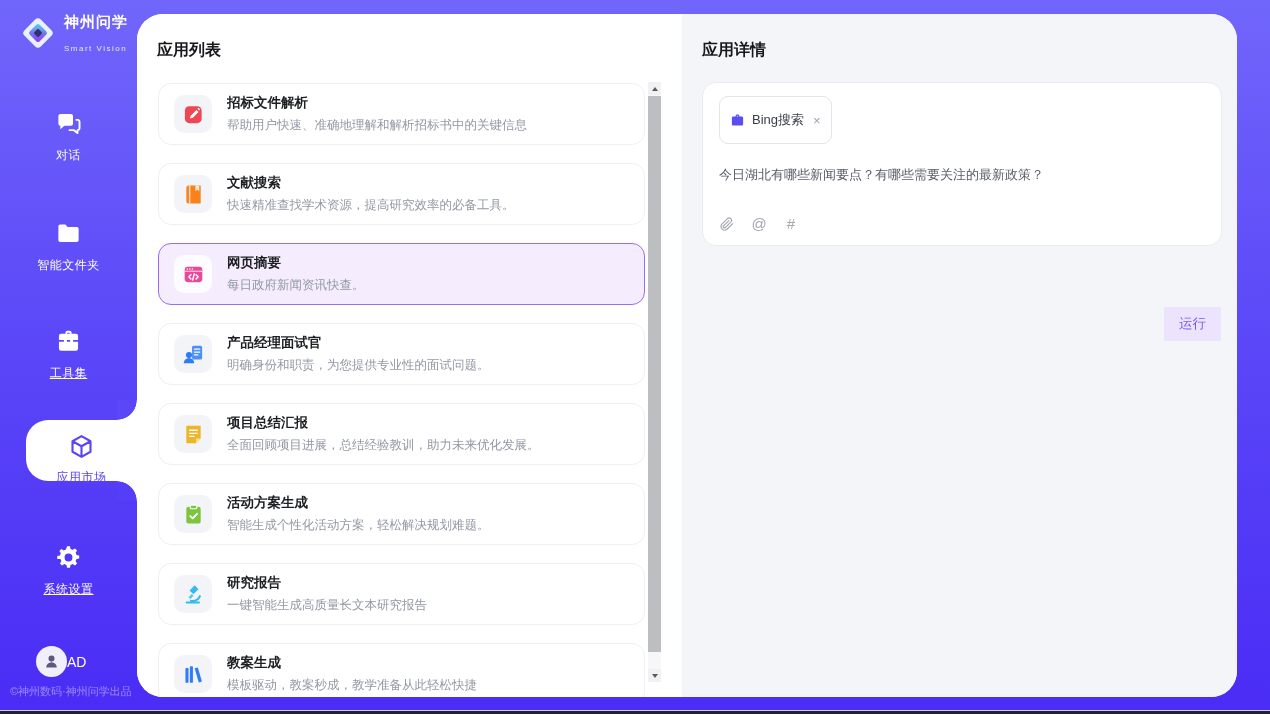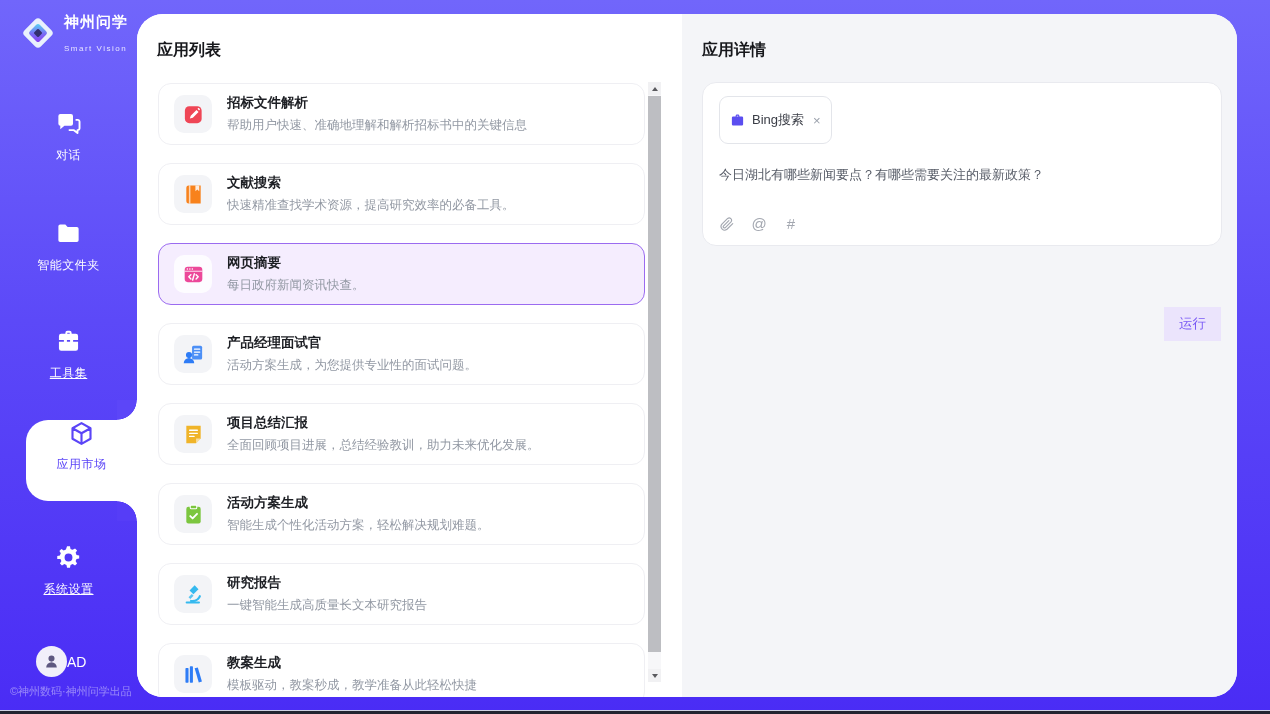--- a/index.html
+++ b/index.html
@@ -27,22 +27,22 @@
   .logo-title { color:#fff; font-size:15px; font-weight:bold; letter-spacing:1px; }
   .logo-sub { color:#e7e4ff; font-size:8px; letter-spacing:1.5px; margin-top:12px; }
 
   .nav-item { position:absolute; left:0; width:137px; text-align:center; cursor:pointer; }
   .nav-icon { display:inline-block; width:27px; height:27px; color:#fff; }
   .nav-icon svg { width:100%; height:100%; }
   .nav-label { margin-top:6px; color:#fff; font-size:12px; letter-spacing:.5px; }
   .nav-label.u { text-decoration:underline; }
 
   .nav-item.active {
-    left:26px; width:111px; height:81px; background:#fff;
-    border-radius:22px 0 0 22px; 
+    left:26px; width:111px; height:61px; background:#fff;
+    border-radius:22px 0 0 22px; padding-top:13px;
   }
   .nav-item.active .nav-icon { color:#5b45f7; }
   .nav-item.active .nav-label { color:#5b45f7; margin-top:5px; }
   .notch { position:absolute; right:0; width:20px; height:20px; }
   .notch.top { top:-20px; background:radial-gradient(circle 20px at 0 0, #5c46f8 0 19.4px, #fff 20px); }
   .notch.bot { bottom:-20px; background:radial-gradient(circle 20px at 0 100%, #563df7 0 19.4px, #fff 20px); }
 
   .user-row { position:absolute; left:36px; top:646px; display:flex; align-items:center; gap:0; cursor:pointer; }
   .avatar { width:31px; height:31px; border-radius:50%; background:#f1effa; display:grid; place-items:center; }
   .avatar svg { width:17px; height:17px; color:#5e5880; }
@@ -167,21 +167,21 @@
               <svg viewBox="0 0 24 24">
                 <rect x="10.5" y="2.8" width="10.5" height="14.5" rx="1.6" fill="currentColor" opacity=".85"></rect>
                 <path d="M13 6.5h5.5M13 9.5h5.5M13 12.5h3.5" stroke="#fff" stroke-width="1.3" stroke-linecap="round"></path>
                 <circle cx="7.3" cy="12.6" r="3.2" fill="currentColor"></circle>
                 <path d="M1.8 21.2a5.5 5.5 0 0 1 11 0z" fill="currentColor"></path>
               </svg>
             </span>
     </div>
     <div class="ctext">
       <div class="ctitle">产品经理面试官</div>
-      <div class="cdesc">活动方案生成，为您提供专业性的面试问题。</div>
+      <div class="cdesc">明确身份和职责，为您提供专业性的面试问题。</div>
     </div>
   </div>
 
   <div class="card">
     <div class="tile">
       <span class="appicon" style="color: rgb(240, 180, 41);">
               <svg viewBox="0 0 24 24">
                 <path d="M4.5 2.8h15v13.4l-4.8 5h-10.2z" fill="currentColor"></path>
                 <path d="M8 7.6h8M8 10.8h8M8 14h4.6" stroke="#fff" stroke-width="1.4" stroke-linecap="round"></path>
                 <path d="M19.5 16.2h-4.8v5z" fill="#fff" opacity=".55"></path>

